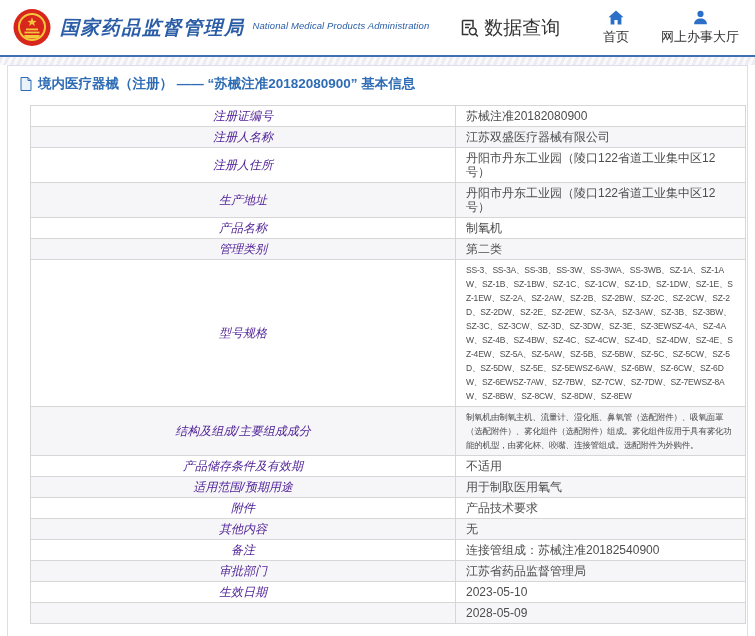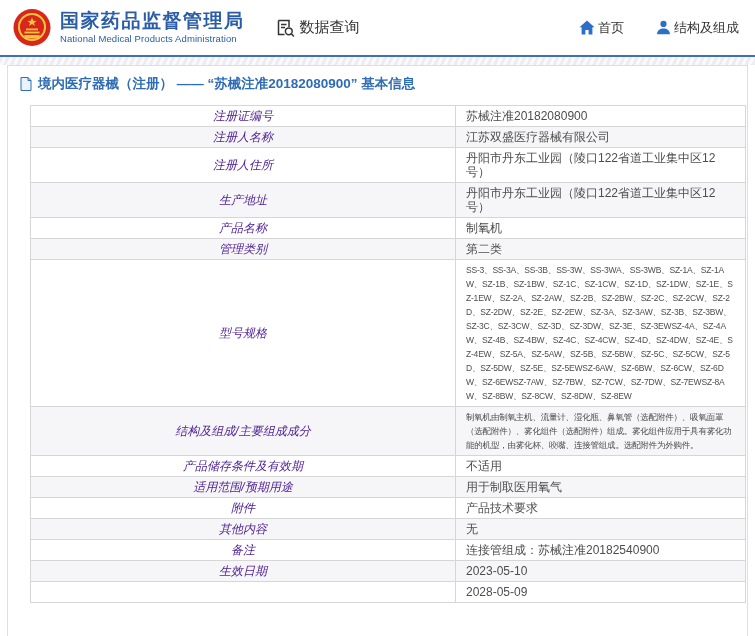--- a/index.html
+++ b/index.html
@@ -5,27 +5,27 @@
   html,body{margin:0;padding:0;}
   body{
     width:755px;height:636px;overflow:hidden;background:#fff;
     font-family:"Liberation Sans","DejaVu Sans",sans-serif;
     -webkit-font-smoothing:antialiased;
   }
   
   .header{height:57px;display:flex;align-items:center;padding:0 12px;
     box-sizing:border-box;background:#fff;border-bottom:2px solid #4070b4;}
   .logo-link{display:flex;align-items:center;gap:8px;cursor:pointer;}
-  .titles{display:flex;flex-direction:column;line-height:1.05;}
+  .titles{display:flex;flex-direction:row;line-height:1.05;font-style:italic;}
   .title-zh{font-size:19px;font-weight:bold;color:#2a5da6;letter-spacing:1.5px;}
-  .title-en{font-size:9.5px;color:#2a5da6;margin-top:3px;letter-spacing:0.1px;}
+  .title-en{font-size:9.5px;color:#2a5da6;margin-top:3px;letter-spacing:0.1px;margin-left:8px;}
   .data-query{display:flex;align-items:center;gap:5px;margin-left:30px;
-    font-size:15px;color:#333;cursor:pointer;}
+    font-size:19px;color:#333;cursor:pointer;}
   .header-nav{margin-left:auto;display:flex;gap:32px;padding-right:4px;}
-  .nav-item{display:flex;align-items:center;gap:3px;
+  .nav-item{display:flex;flex-direction:column;align-items:center;gap:3px;
     font-size:13px;color:#333;cursor:pointer;white-space:nowrap;}
   
   .hatch{height:8px;background:repeating-linear-gradient(115deg,#ececf1 0 3px,#fafafc 3px 6px);}
   
   .panel{margin:0 7px;border:1px solid #dcdeee;background:#fff;
     height:600px;box-sizing:border-box;overflow:hidden;}
   .breadcrumb{display:flex;align-items:center;gap:6px;padding:9px 12px 4px;
     color:#2e6cb5;font-size:13.5px;font-weight:bold;}
   
   table.detail{border-collapse:collapse;margin:8px 0 0 22px;width:716px;
@@ -74,21 +74,21 @@
       <svg class="ic" width="16" height="15" viewBox="0 0 16 15" fill="#2b6fc8">
         <path d="M8 0.5 15.5 7.2h-2.1v7.3H9.6V9.9H6.4v4.6H2.6V7.2H0.5z"></path>
       </svg>
       <span>首页</span>
     </div>
     <div class="nav-item">
       <svg class="ic" width="15" height="15" viewBox="0 0 15 15" fill="#2b6fc8">
         <circle cx="7.5" cy="3.9" r="3.1"></circle>
         <path d="M1.1 14.2c0-3.6 2.9-5.6 6.4-5.6s6.4 2 6.4 5.6z"></path>
       </svg>
-      <span>结构及组成</span>
+      <span>网上办事大厅</span>
     </div>
   </div>
 </div>
 
 <div class="hatch"></div>
 
 <div class="panel">
   <div class="breadcrumb">
     <svg class="ic" width="12" height="14" viewBox="0 0 12 14">
       <path d="M1 0.5h7L11 3.5v10H1z" fill="#eaf2fb" stroke="#2e6cb5"></path>
@@ -149,20 +149,24 @@
         </tr>
         <tr>
           <td class="lbl"><span>其他内容</span></td>
           <td class="val">无</td>
         </tr>
         <tr>
           <td class="lbl"><span>备注</span></td>
           <td class="val">连接管组成：苏械注准20182540900</td>
         </tr>
         <tr>
+          <td class="lbl"><span>审批部门</span></td>
+          <td class="val">江苏省药品监督管理局</td>
+        </tr>
+        <tr>
           <td class="lbl"><span>生效日期</span></td>
           <td class="val">2023-05-10</td>
         </tr>
         <tr>
           <td class="lbl"></td>
           <td class="val">2028-05-09</td>
         </tr>
       </tbody>
   </table>
 </div>

